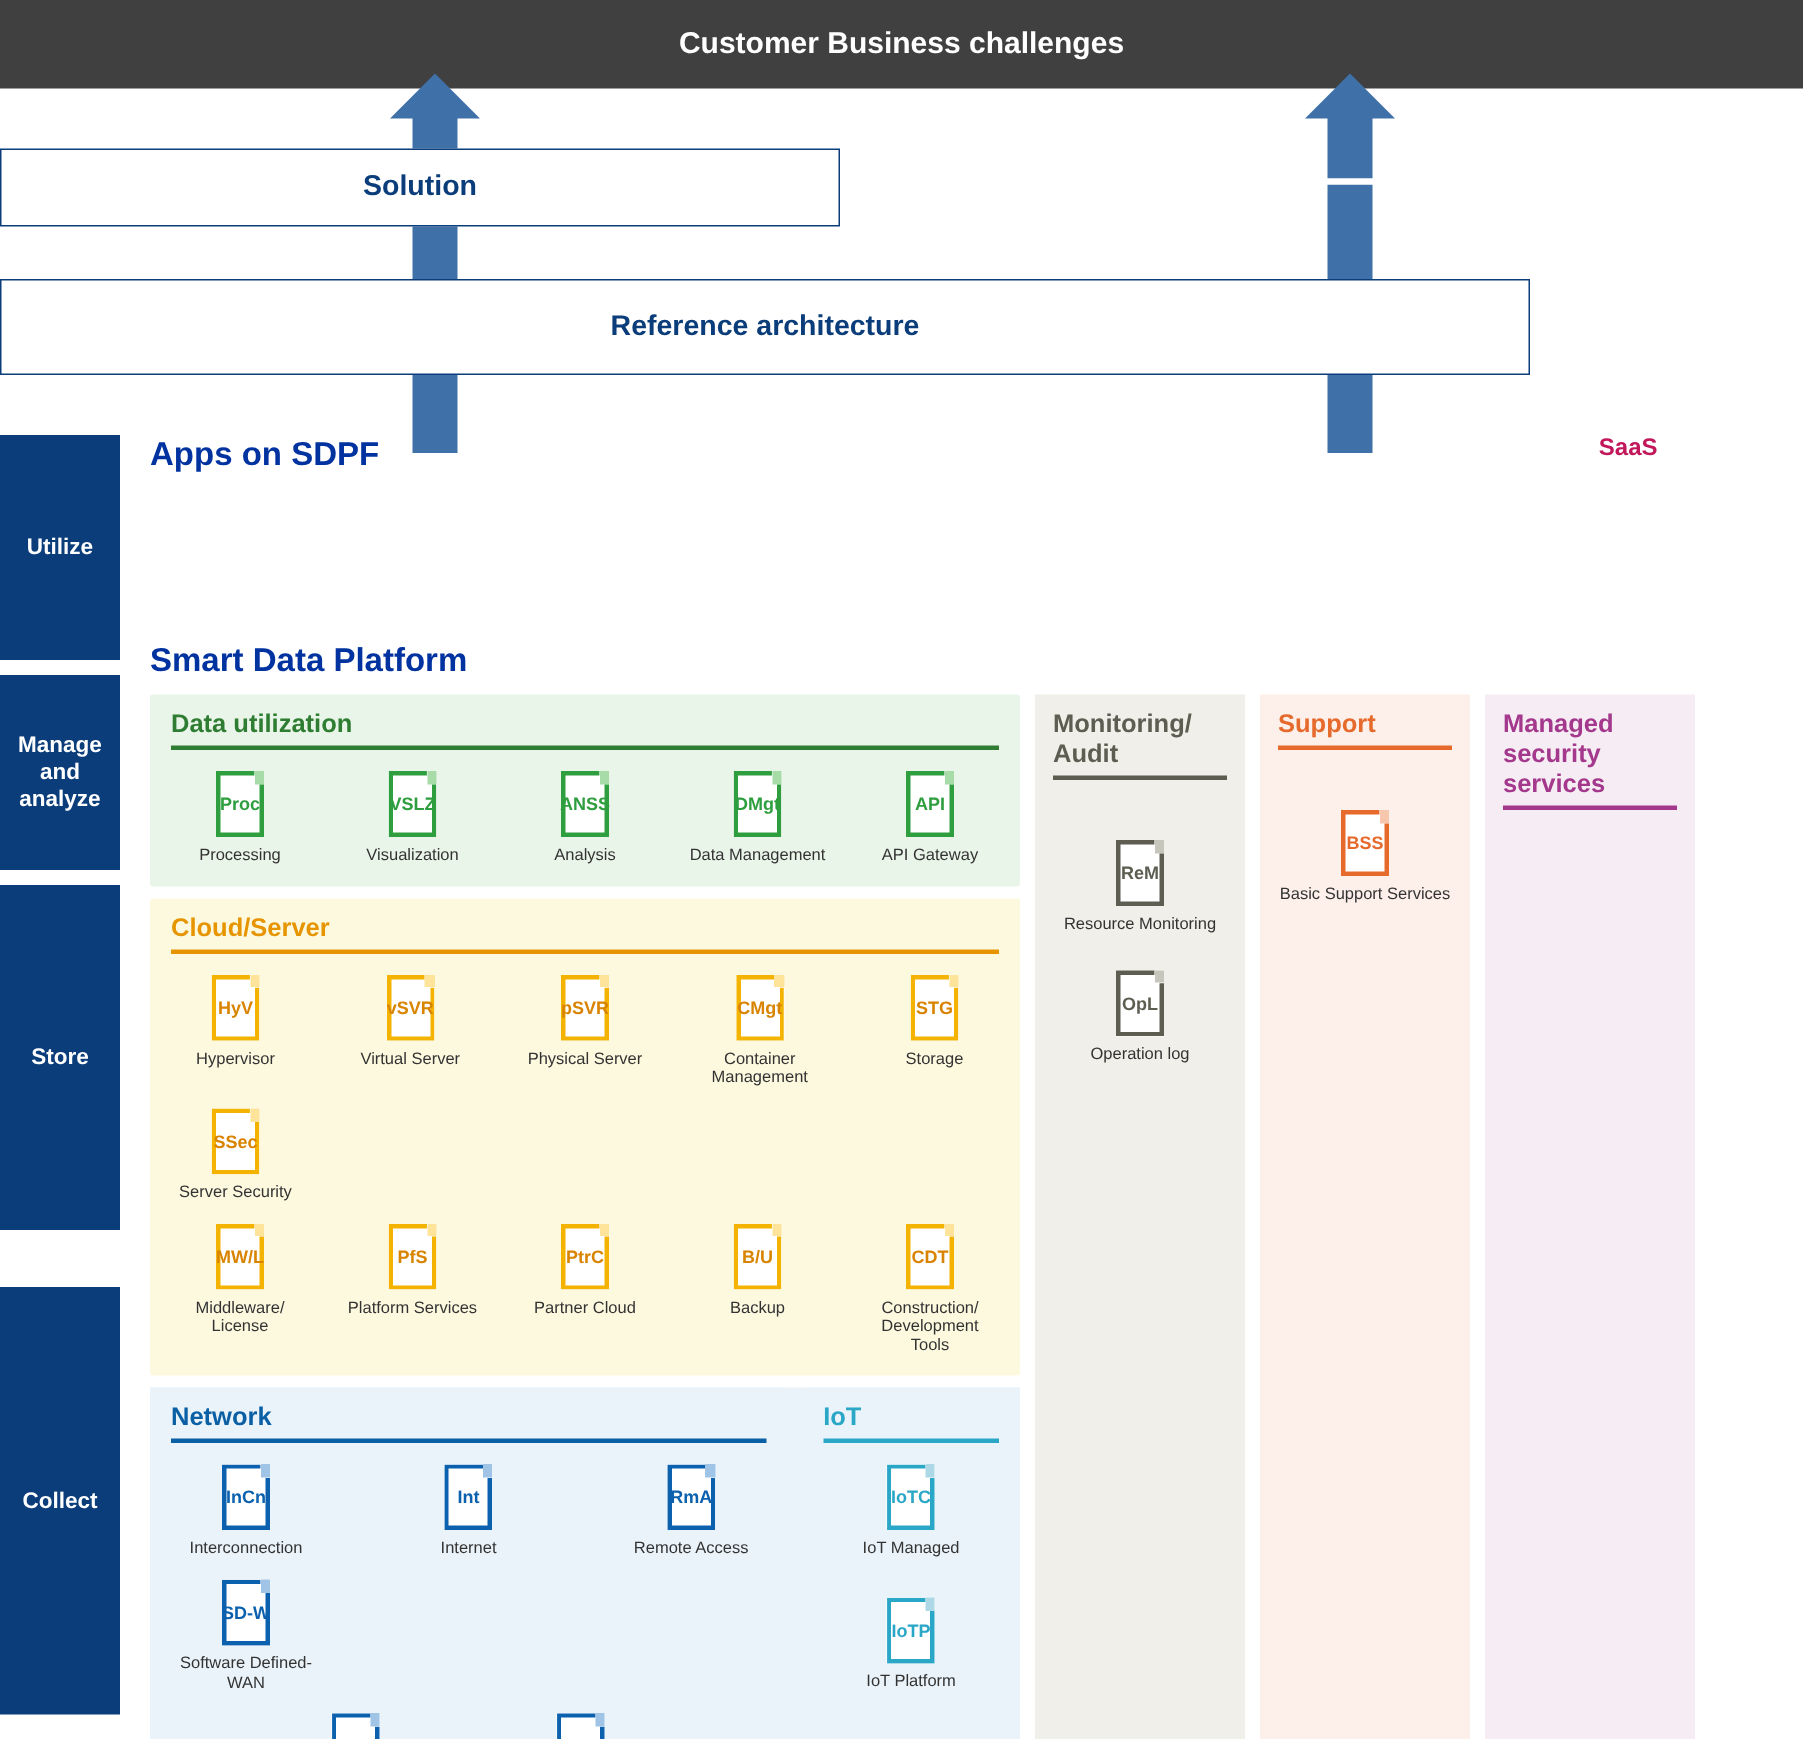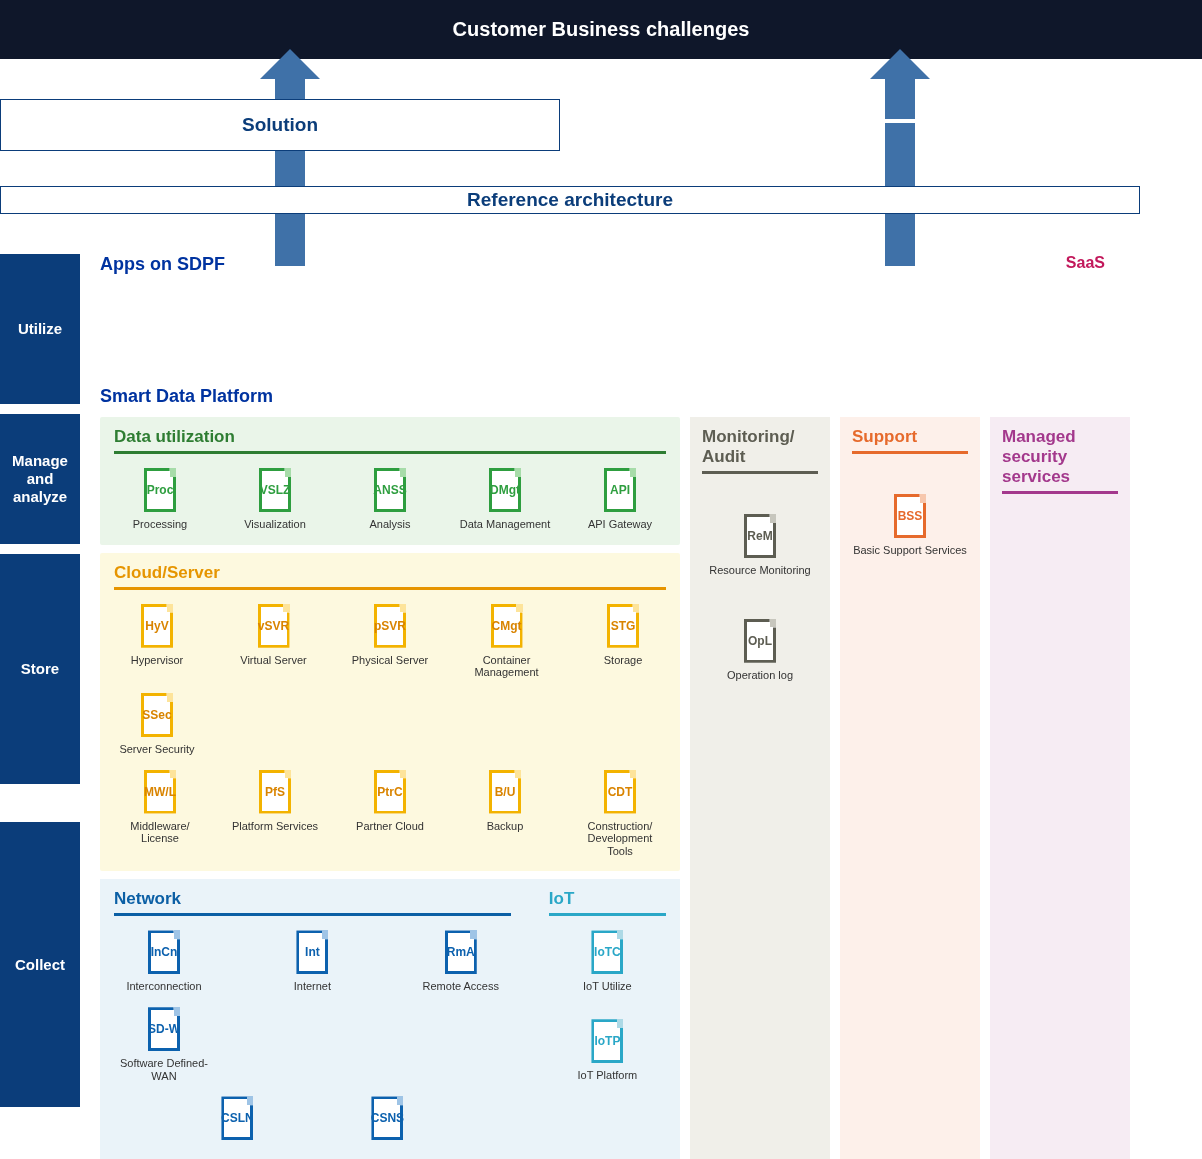--- a/index.html
+++ b/index.html
@@ -3,21 +3,21 @@
 <meta charset="utf-8">
 <style>
   * { box-sizing: border-box; margin: 0; padding: 0; }
   body {
     font-family: Arial, "Helvetica Neue", sans-serif;
     background: #fff;
     width: 1202px;
     padding: 0;
   }
   .header-bar {
-    background: #0f172a;
+    background: #404040;
     color: #fff;
     text-align: center;
     font-weight: bold;
     font-size: 20px;
     padding: 18px 0;
   }
   .arrow-row {
     position: relative;
     height: 40px;
   }
@@ -36,23 +36,23 @@
     text-align: center;
     color: #0b3d7a;
     font-weight: bold;
     font-size: 19px;
     background: #fff;
     position: relative;
     z-index: 2;
   }
   .ref-arch-box {
     border: 1px solid #0b3d7a;
-    width: 1140px;
+    width: 1020px;
     margin: 0;
-    padding: 2px 0;
+    padding: 20px 0;
     text-align: center;
     color: #0b3d7a;
     font-weight: bold;
     font-size: 19px;
     background: #fff;
     position: relative;
     z-index: 2;
   }
   .spacer-sm { height: 30px; position: relative; }
   .spacer-mid-arrows { height: 35px; position: relative; }
@@ -95,21 +95,21 @@
     justify-content: center;
     text-align: center;
     line-height: 1.2;
     padding: 0 4px;
   }
   .content-col { flex: 1 1 auto; }
 
   .section-title-big {
     color: #0033a0;
     font-weight: bold;
-    font-size: 18px;
+    font-size: 22px;
     margin-bottom: 6px;
   }
   .saas-label {
     color: #c2185b;
     font-weight: bold;
     font-size: 16px;
   }
   .apps-row {
     display: flex;
     justify-content: space-between;
@@ -216,21 +216,21 @@
   
   .t-green  { --tile-border:#2e9e3f; --tile-corner:#a7dca9; --tile-text:#2e9e3f; }
   .t-orange { --tile-border:#f3b300; --tile-corner:#fde49a; --tile-text:#d98400; }
   .t-blue   { --tile-border:#0c61ae; --tile-corner:#9fc4e6; --tile-text:#0c61ae; }
   .t-cyan   { --tile-border:#2aa7c7; --tile-corner:#add9e6; --tile-text:#2aa7c7; }
   .t-grey   { --tile-border:#5d5d52; --tile-corner:#c7c6bd; --tile-text:#5d5d52; }
   .t-coral  { --tile-border:#e66a2c; --tile-corner:#f7c7ad; --tile-text:#e66a2c; }
 
   .network .row2 { justify-content:center; gap:50px; }
   .iot .icon-row { flex-direction:column; align-items:center; gap:26px;}
-  .mon-col .items, .support-col .items{ margin-top:40px; display:flex; flex-direction:column; align-items:center; gap:26px;}
+  .mon-col .items, .support-col .items{ margin-top:40px; display:flex; flex-direction:column; align-items:center; gap:8px;}
 
 </style>
 </head>
 <body>
 
 <div class="header-bar">
   <span>Customer Business challenges</span>
 </div>
 
 <div class="arrow-row">
@@ -469,21 +469,21 @@
               </div>
           </div>
           <div class="iot">
             <div class="panel-title">IoT</div>
             <div class="underline"></div>
             <div class="icon-row" id="row-iot">
                 <div class="svc-net">
                   <div class="tile t-cyan">
                     <span class="tile-code">IoTC</span>
                   </div>
-                  <div class="svc-label">IoT Utilize</div>
+                  <div class="svc-label">IoT Managed</div>
                 </div>
                 <div class="svc-net">
                   <div class="tile t-cyan">
                     <span class="tile-code">IoTP</span>
                   </div>
                   <div class="svc-label">IoT Platform</div>
                 </div>
               </div>
           </div>
         </div>

